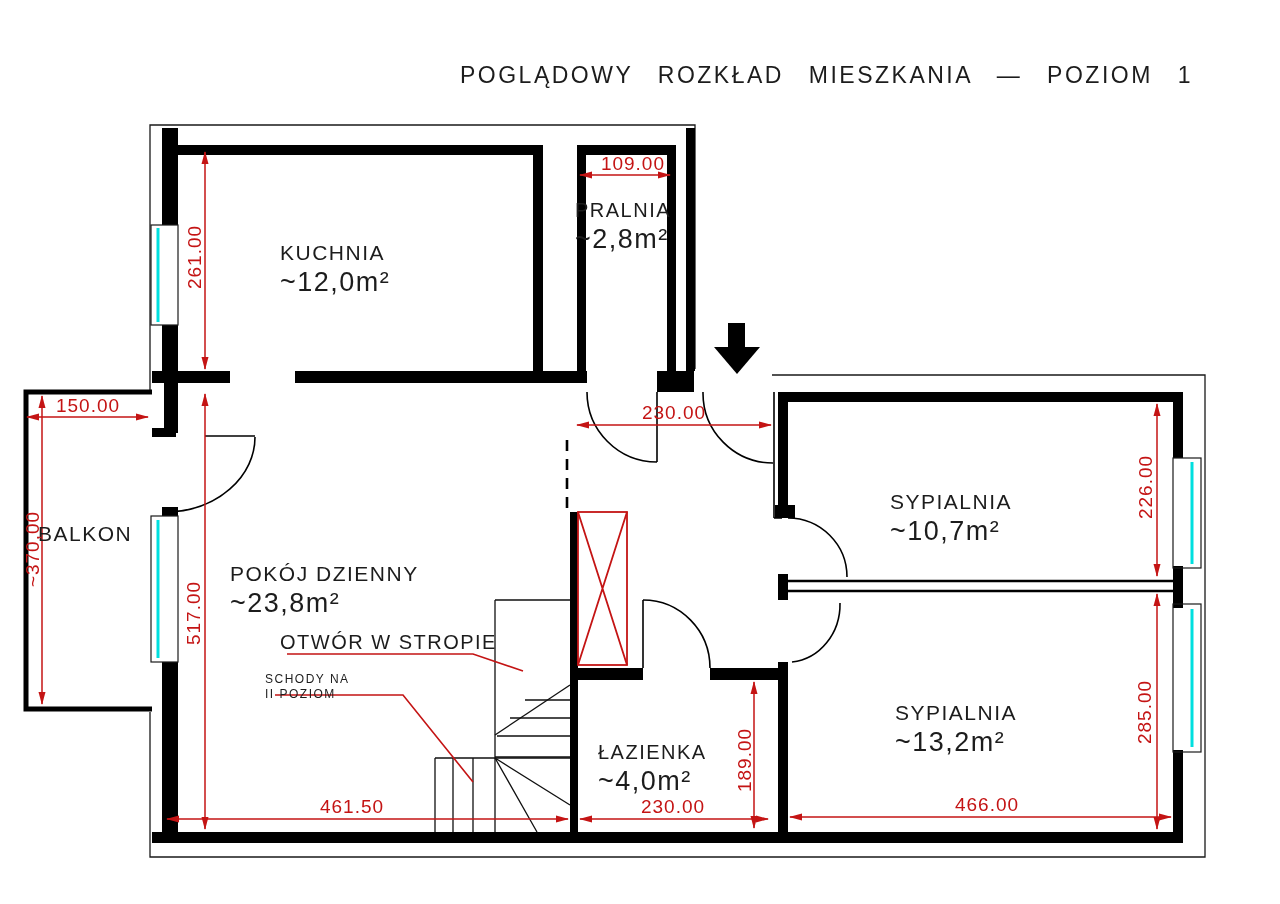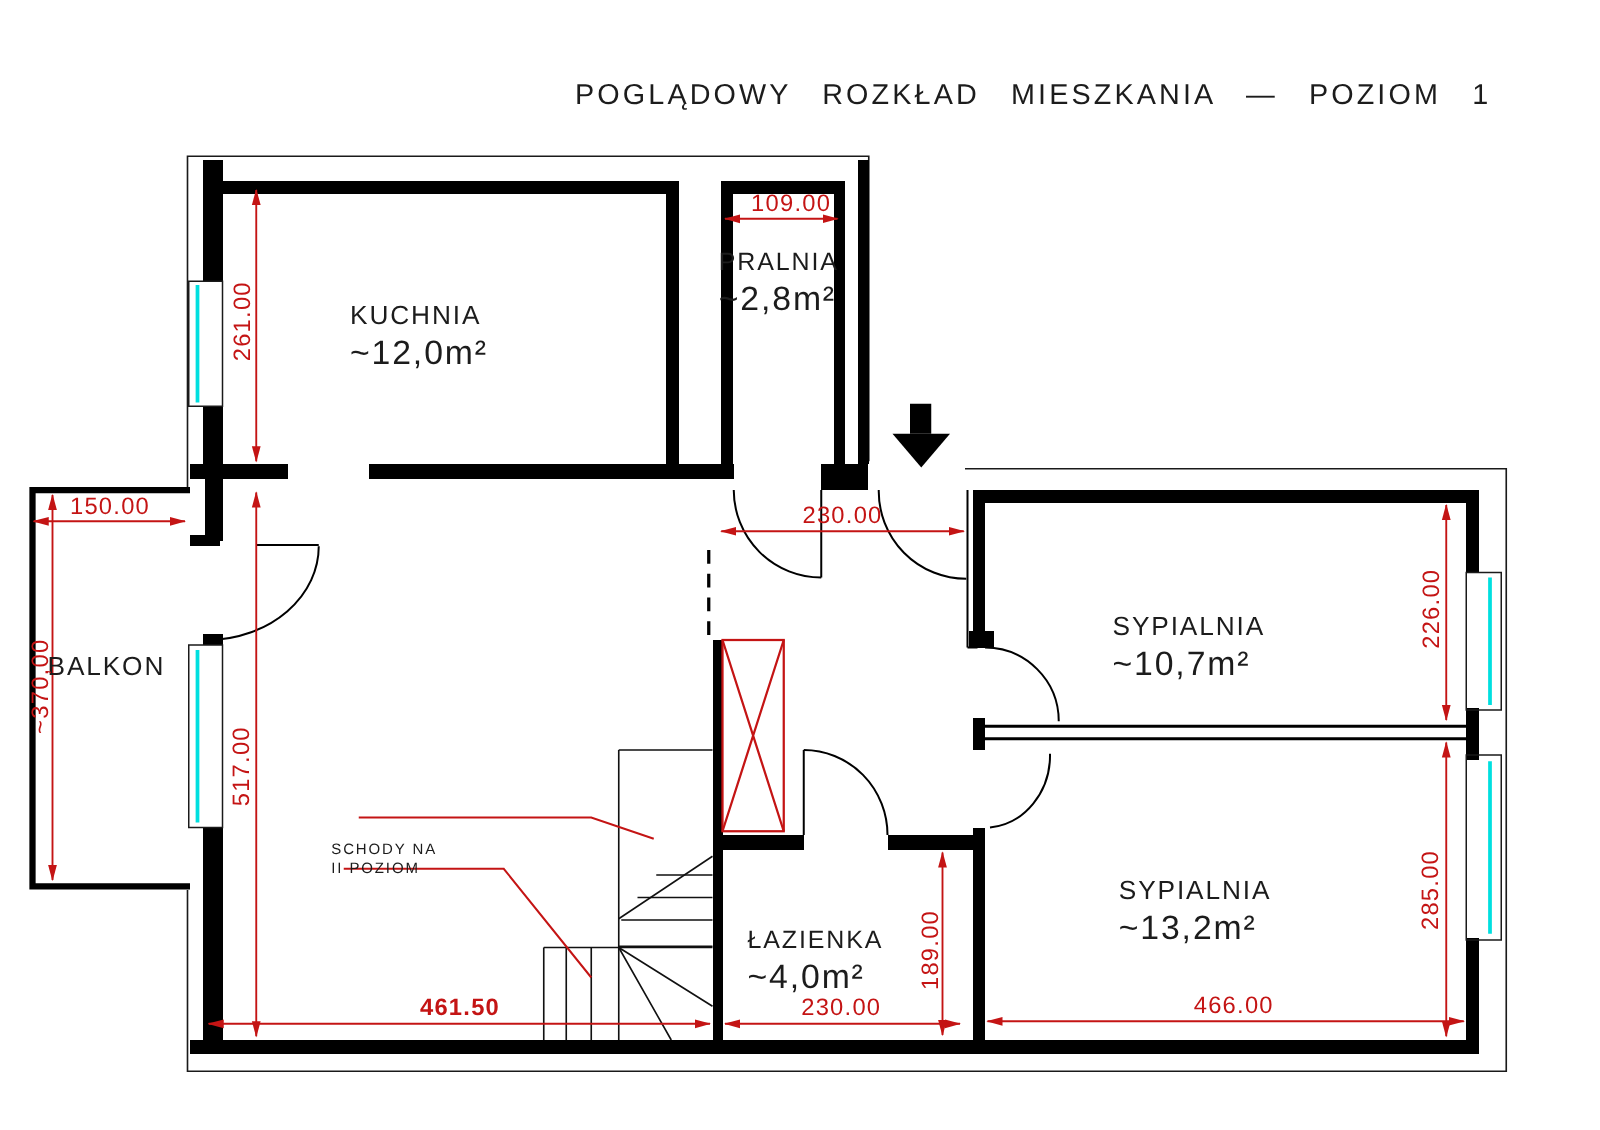--- a/index.html
+++ b/index.html
@@ -156,44 +156,51 @@
     <div>KUCHNIA</div>
     <div class="area">~12,0m²</div>
   </div>
   <div class="lbl" style="left:575px;top:198px;width:105px;font-size:20px;">
     <div>PRALNIA</div>
     <div class="area">~2,8m²</div>
   </div>
   <div class="lbl" style="left:38px;top:521px;width:100px;">
     <div>BALKON</div>
   </div>
+  <div class="lbl" style="left:230px;top:561px;width:215px;">
+    <div>POKÓJ  DZIENNY</div>
+    <div class="area">~23,8m²</div>
+  </div>
   <div class="lbl" style="left:598px;top:740px;width:175px;font-size:20px;">
     <div>ŁAZIENKA</div>
     <div class="area">~4,0m²</div>
   </div>
   <div class="lbl" style="left:890px;top:489px;width:170px;">
     <div>SYPIALNIA</div>
     <div class="area">~10,7m²</div>
   </div>
   <div class="lbl" style="left:895px;top:700px;width:175px;">
     <div>SYPIALNIA</div>
     <div class="area">~13,2m²</div>
   </div>
 
+  <div class="lbl" style="left:280px;top:630px;width:205px;font-size:20px;">
+    <div>OTWÓR  W  STROPIE</div>
+  </div>
   <div class="lbl" style="left:265px;top:672px;width:145px;font-size:12px;">
     <div>SCHODY  NA</div>
     <div>II  POZIOM</div>
   </div>
 
   <div class="dim rot" style="left:153px;top:247px;">261.00</div>
   <div class="dim" style="left:581px;top:154px;text-align:right;">109.00</div>
   <div class="dim" style="left:46px;top:396px;">150.00</div>
   <div class="dim rot" style="left:-9px;top:539px;">~370,00</div>
   <div class="dim rot" style="left:152px;top:603px;">517.00</div>
   <div class="dim" style="left:632px;top:403px;">230.00</div>
   <div class="dim rot" style="left:1104px;top:477px;">226.00</div>
   <div class="dim rot" style="left:1103px;top:702px;">285.00</div>
-  <div class="dim" style="left:326px;top:797px;font-weight:bold;">461.50</div>
+  <div class="dim" style="left:310px;top:797px;">461.50</div>
   <div class="dim" style="left:631px;top:797px;">230.00</div>
   <div class="dim rot" style="left:703px;top:750px;">189.00</div>
   <div class="dim" style="left:945px;top:795px;">466.00</div>
 
 </div>
 
 </body></html>

